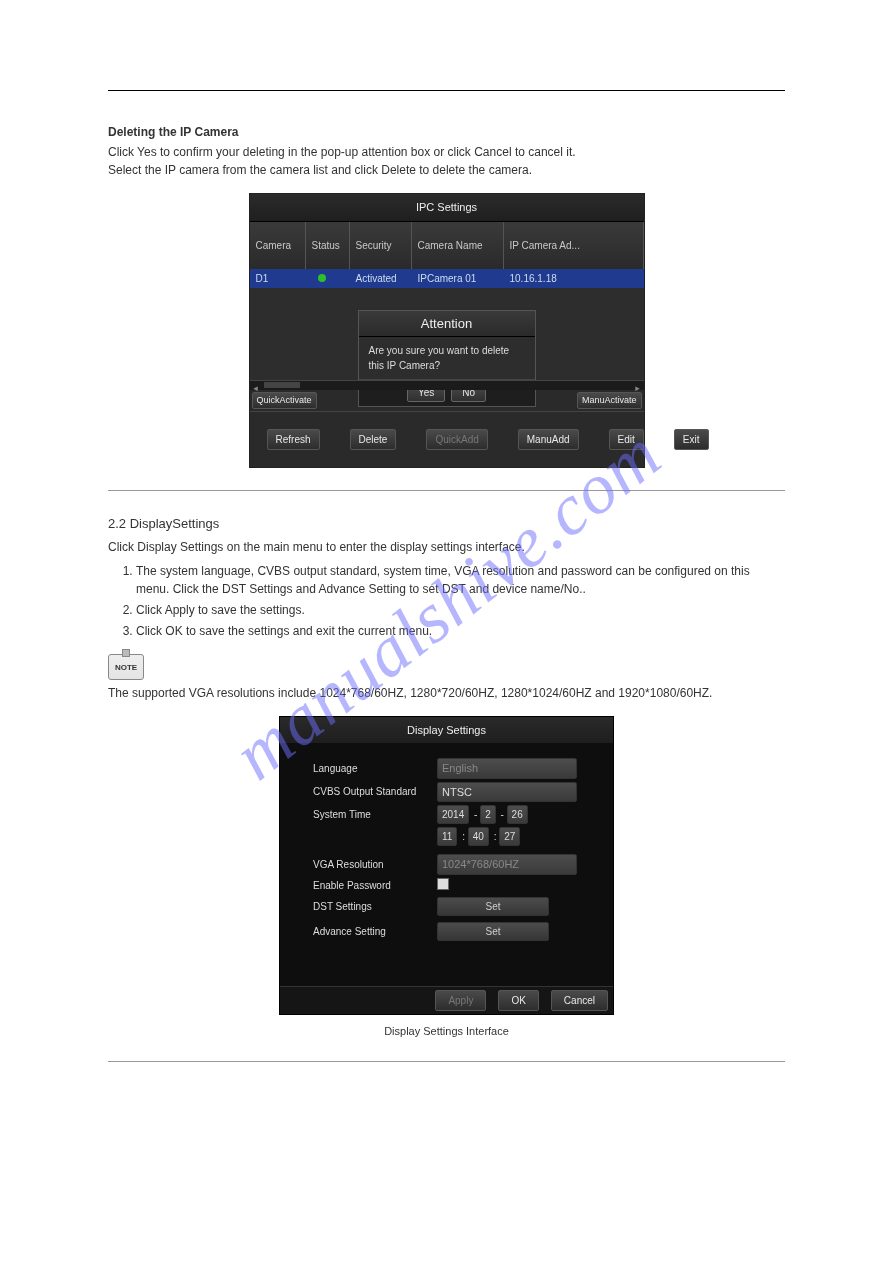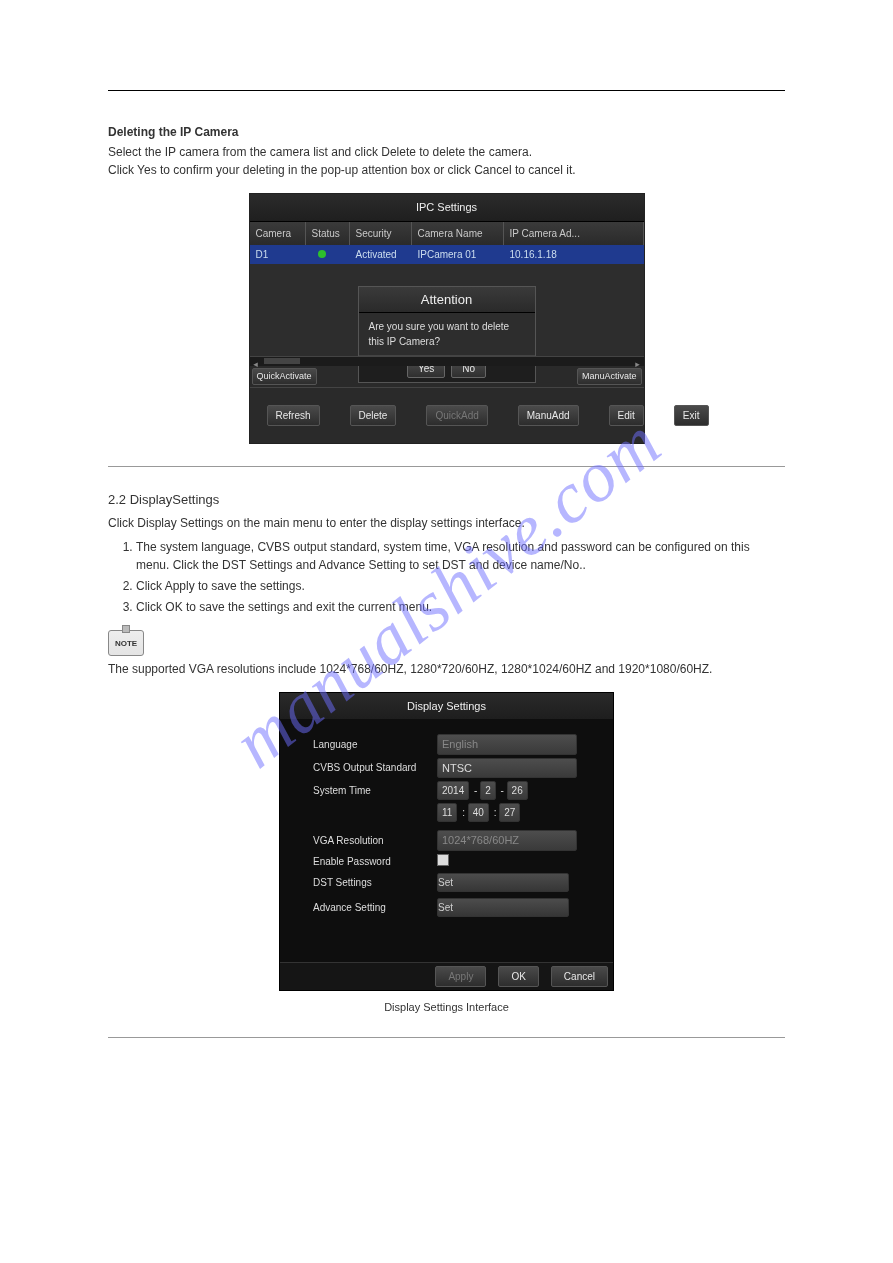--- a/index.html
+++ b/index.html
@@ -12,21 +12,21 @@
 .caption{text-align:center;font-size:11px;color:#333;margin:8px 0 6px 0}
 .list{padding-left:28px;margin:6px 0}
 .list li{margin:3px 0}
 .note-icon{display:inline-block;width:36px;height:26px;border:1px solid #888;background:linear-gradient(#eee,#e4e4e4);font-size:8px;text-align:center;line-height:26px;font-weight:bold;color:#333;border-radius:3px;position:relative}
 .note-icon::before{content:"";position:absolute;top:-6px;left:50%;transform:translateX(-50%);width:6px;height:6px;background:#bbb;border:1px solid #888}
 
 
 .shot{margin:14px auto 8px auto;border:1px solid #222;background:#1a1a1a;color:#d9d9d9;font-size:10px;width:396px}
 .shot .titlebar{background:linear-gradient(#2b2b2b,#1f1f1f);text-align:center;padding:5px 0;font-size:11px;color:#eee;border-bottom:1px solid #000}
 .shot .hdr{display:flex;background:linear-gradient(#3a3a3a,#2a2a2a);color:#c9c9c9;font-size:10px}
-.shot .hdr div{padding:4px 6px;border-right:1px solid #555}
+.shot .hdr div{padding:16px 6px;border-right:1px solid #555}
 .shot .row{display:flex;background:#1f3a8f;color:#cde;font-size:10px}
 .shot .row div{padding:2px 6px}
 .c-cam{width:56px}.c-stat{width:44px}.c-sec{width:62px}.c-cname{width:92px}.c-ip{flex:1}
 .shot .body{height:92px;position:relative;background:#2d2d2d}
 .dlg{position:absolute;top:22px;left:50%;transform:translateX(-50%);width:178px;background:#2d2d2d;border:1px solid #555}
 .dlg .dtitle{background:linear-gradient(#3a3a3a,#2a2a2a);text-align:center;padding:3px 0;font-size:13px;color:#eee;border-bottom:1px solid #000}
 .dlg .dbody{padding:6px 10px;color:#ddd;font-size:10px;border-bottom:1px solid #444}
 .dlg .dfoot{display:flex;justify-content:center;gap:6px;padding:3px 0 4px 0;background:#1e1e1e}
 .sbtn{background:linear-gradient(#4b4b4b,#2f2f2f);color:#e5e5e5;border:1px solid #666;padding:1px 10px;font-size:10px;border-radius:2px;cursor:pointer}
 .scrollbar{height:10px;background:#1b1b1b;border-top:1px solid #444;position:relative}
@@ -44,36 +44,36 @@
 .shot2{margin:14px auto 8px auto;border:1px solid #000;background:#0e0e0e;color:#ddd;width:335px;font-size:10px}
 .shot2 .titlebar{background:linear-gradient(#2a2a2a,#1e1e1e);text-align:center;padding:5px 0;font-size:11px;color:#eee}
 .shot2 .form{padding:12px 30px 10px 33px}
 .frow{display:flex;align-items:center;margin:3px 0}
 .frow .lab{width:124px;color:#ddd;font-size:10px}
 .ctrl{flex:1}
 .sel{display:block;width:140px;background:linear-gradient(#4d4d4d,#3a3a3a);border:1px solid #333;color:#ddd;padding:1px 4px;font-size:11px;position:relative;border-radius:2px}
 .sel.dim{color:#888}
 .spin{display:inline-block;background:linear-gradient(#4d4d4d,#3a3a3a);border:1px solid #333;color:#ddd;padding:1px 4px;font-size:10px;border-radius:2px;margin-right:2px}
 .chk{display:inline-block;width:12px;height:12px;background:#ddd;border:1px solid #666}
-.setbtn{display:block;width:132px;background:linear-gradient(#4c4c4c,#363636);border:1px solid #333;color:#cfcfcf;padding:1px 0;font-size:10px;border-radius:2px;cursor:pointer}
+.setbtn{display:block;width:112px;background:linear-gradient(#4c4c4c,#363636);border:1px solid #333;color:#cfcfcf;text-align:center;padding:1px 0;font-size:10px;border-radius:2px;cursor:pointer}
 .foot2{display:flex;justify-content:flex-end;gap:12px;padding:3px 5px;border-top:1px solid #333;background:#151515}
 .foot2 .bbtn{background:linear-gradient(#4a4a4a,#2d2d2d);color:#e8e8e8;border:1px solid #555;font-size:10px;padding:2px 12px;border-radius:2px;cursor:pointer}
 .foot2 .bbtn.dim{color:#777}
 
 .watermark{position:absolute;left:50%;top:50%;transform:translate(-50%,-20%) rotate(-38deg);font-size:72px;color:rgba(110,110,255,0.5);font-style:italic;font-family:'Comic Sans MS',cursive;pointer-events:none;white-space:nowrap;letter-spacing:1px}
 </style>
 </head>
 <body>
 
 <div class="page">
   <div class="hr-top"></div>
 
   <h2 class="step">Deleting the IP Camera</h2>
+  <p>Click Yes to confirm your deleting in the pop-up attention box or click Cancel to cancel it.</p>
   <p>Select the IP camera from the camera list and click Delete to delete the camera.</p>
-  <p>Click Yes to confirm your deleting in the pop-up attention box or click Cancel to cancel it.</p>
 
   <div class="shot">
     <div class="titlebar">IPC Settings</div>
     <div class="hdr">
       <div class="c-cam">Camera</div>
       <div class="c-stat">Status</div>
       <div class="c-sec">Security</div>
       <div class="c-cname">Camera Name</div>
       <div class="c-ip">IP Camera Ad...</div>
     </div>

